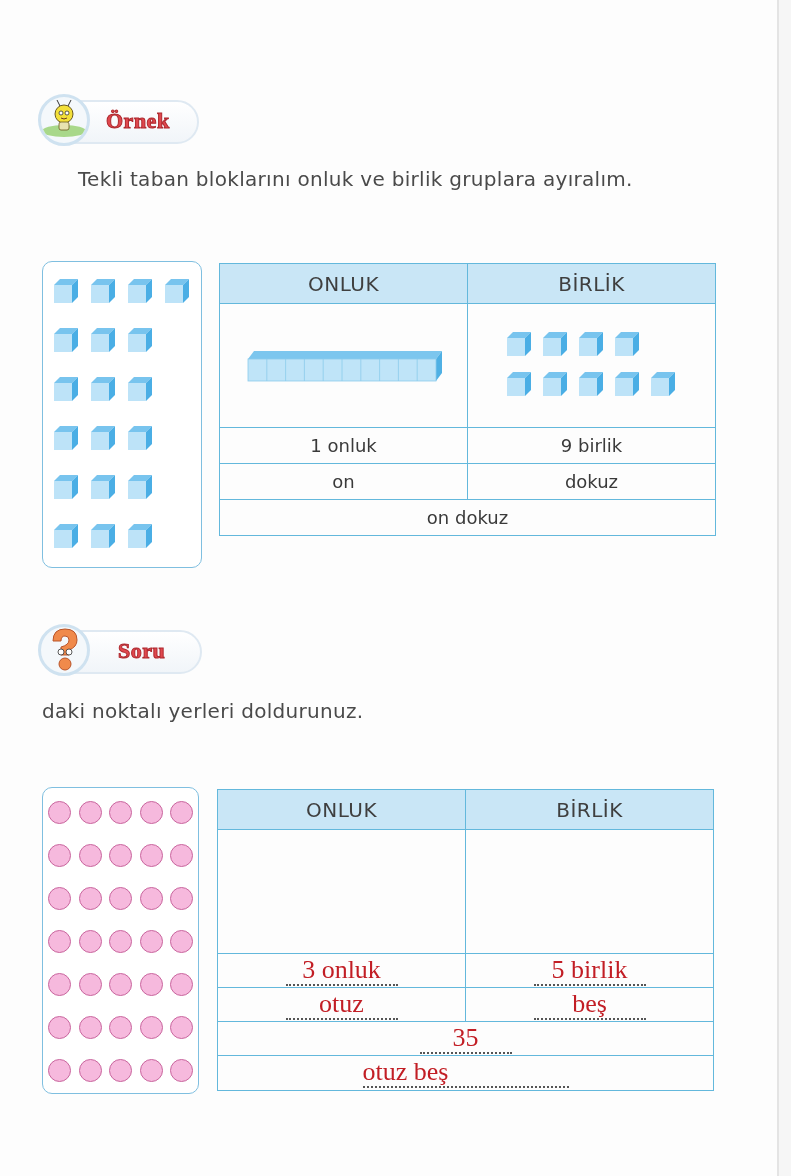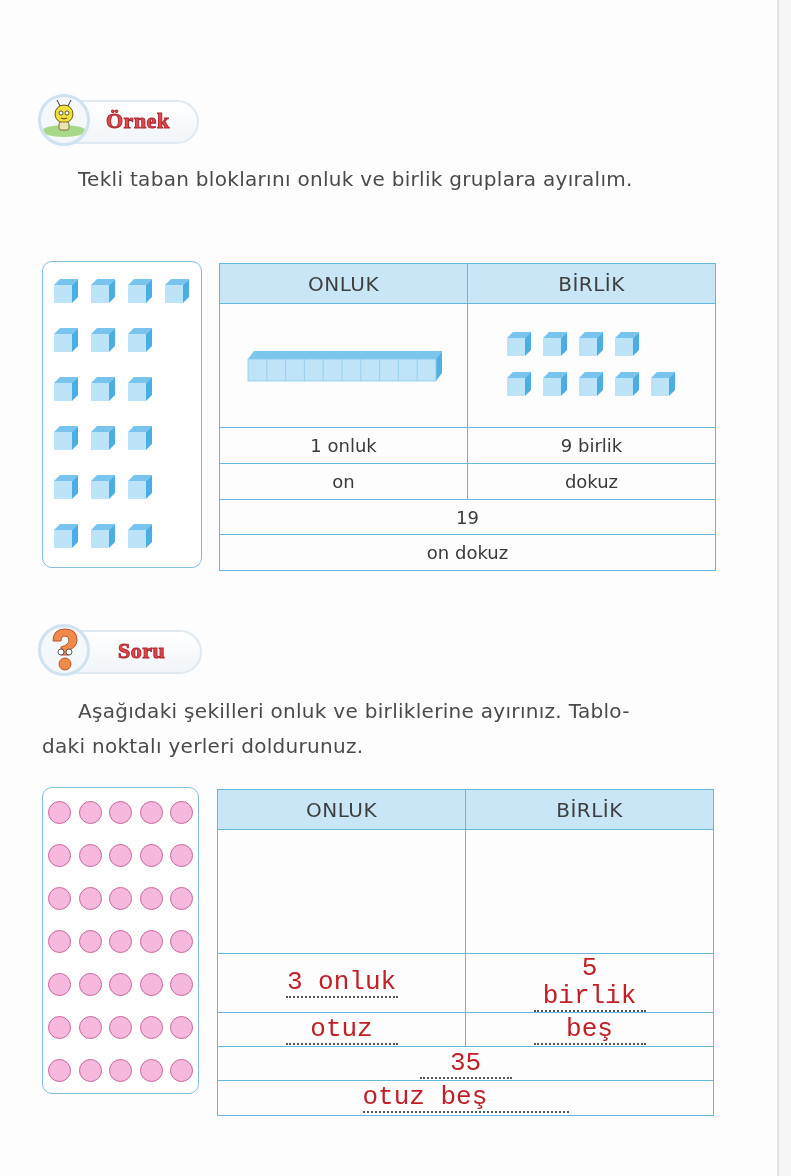--- a/index.html
+++ b/index.html
@@ -10,21 +10,21 @@
   .badge .circle{position:absolute;left:-4px;top:-8px;width:52px;height:52px;border-radius:50%;background:#f4f8fb;border:3px solid #cfe2f0;box-sizing:border-box;overflow:hidden;}
   .badge .title{position:absolute;top:6px;font-family:Liberation Serif, serif;font-weight:bold;font-size:22px;color:#e0484e;-webkit-text-stroke:1px #b02a30;letter-spacing:0.5px;}
   .para{position:absolute;left:42px;font-size:20px;line-height:35px;color:#4a4a4a;letter-spacing:0.3px;}
   .para .l1{padding-left:36px;display:block;}
   .panel{position:absolute;border:1.5px solid #7fbfe0;border-radius:10px;background:#fff;box-sizing:border-box;}
   .cube{position:absolute;width:26px;height:26px;}
   .dot{position:absolute;width:23px;height:23px;border-radius:50%;background:#f6b9dd;border:1.5px solid #c9669e;box-sizing:border-box;}
   table.t{position:absolute;border-collapse:collapse;table-layout:fixed;}
   table.t td{border:1.5px solid #63b8dc;text-align:center;padding:0;font-size:18px;color:#3a3a3a;}
   table.t td.hd{background:#c9e6f6;font-size:20px;color:#3f3f3f;letter-spacing:0.5px;}
-  .ans{color:#c21e25;font-family:Liberation Mono, monospace;font-size:26px;display:inline-block;border-bottom:2px dotted #555;line-height:28px;}
+  .ans{color:#c21e25;font-family:Liberation Serif, serif;font-size:26px;display:inline-block;border-bottom:2px dotted #555;line-height:28px;}
 </style>
 </head>
 <body>
 
 <div class="edge"></div>
 <div class="edge2"></div>
 
 <div class="badge" style="left:40px;top:100px;width:155px;">
   <div class="circle">
     <svg width="46" height="46" viewBox="0 0 46 46">
@@ -225,43 +225,39 @@
     </td>
   </tr>
   <tr style="height:36px;">
     <td>1 onluk</td>
     <td>9 birlik</td>
   </tr>
   <tr style="height:36px;">
     <td>on</td>
     <td>dokuz</td>
   </tr>
-  <tr style="height:35px;">
-    <td colspan="2">19</td>
-  </tr>
   <tr style="height:36px;">
     <td colspan="2">on dokuz</td>
   </tr>
 </tbody>
   </table>
 
 <div class="badge" style="left:40px;top:630px;width:158px;">
   <div class="circle">
     <svg width="46" height="46" viewBox="0 0 46 46">
       <path d="M12 14 Q12 2 24 2 Q36 2 36 13 Q36 20 28 23 L28 28 L20 28 L20 20 Q28 18 28 13 Q28 9 24 9 Q20 9 20 14 Z" fill="#f08a4b" stroke="#b9552a" stroke-width="1"></path>
       <circle cx="24" cy="37" r="6" fill="#f08a4b" stroke="#b9552a" stroke-width="1"></circle>
       <circle cx="20" cy="25" r="3" fill="#fff" stroke="#333" stroke-width="0.8"></circle>
       <circle cx="28" cy="25" r="3" fill="#fff" stroke="#333" stroke-width="0.8"></circle>
     </svg>
   </div>
   <span class="title" style="left:76px;">Soru</span>
 </div>
 
 <div class="para" style="top:694px;width:720px;">
-  <span class="l1">Aşağıdaki şekilleri onluk ve birliklerine ayırınız. Tablo-</span>
   <span>daki noktalı yerleri doldurunuz.</span>
 </div>
 
 <div class="panel" style="left:42px;top:787px;width:157px;height:307px;">
   <div id="dots-wrap">
       <div class="dot" style="left: 5px; top: 13px; background: rgb(246, 185, 221);"></div>
       <div class="dot" style="left: 35.5px; top: 13px; background: rgb(246, 185, 221);"></div>
       <div class="dot" style="left: 66px; top: 13px; background: rgb(246, 185, 221);"></div>
       <div class="dot" style="left: 96.5px; top: 13px; background: rgb(246, 185, 221);"></div>
       <div class="dot" style="left: 127px; top: 13px; background: rgb(246, 185, 221);"></div>

